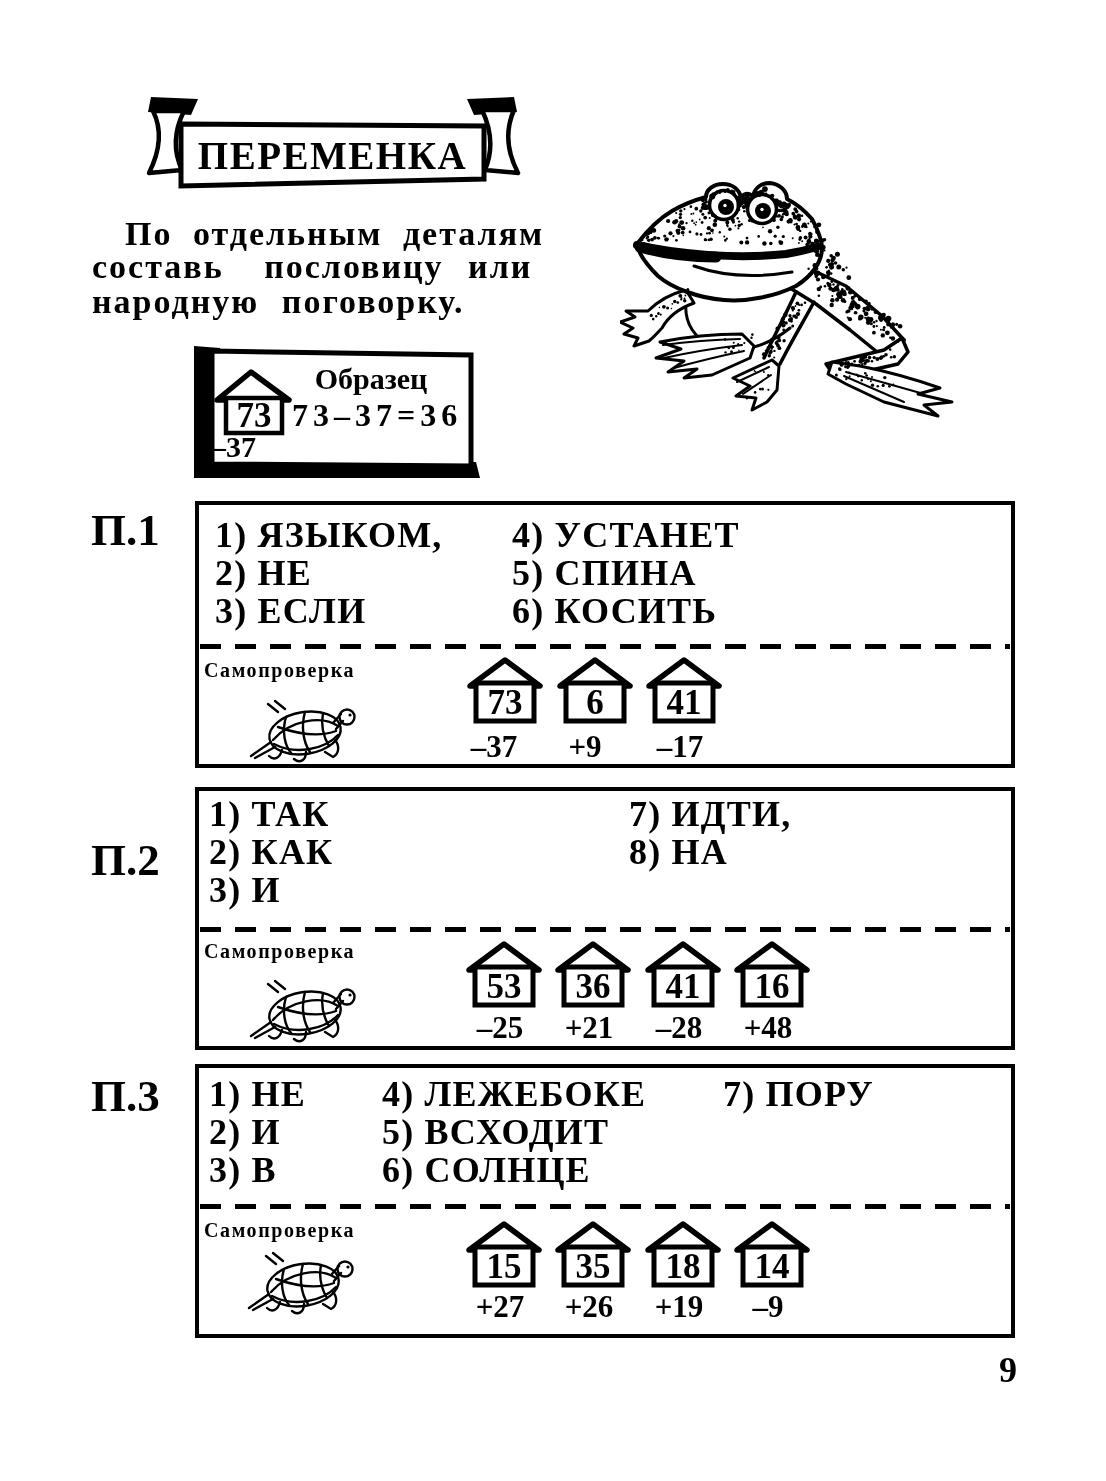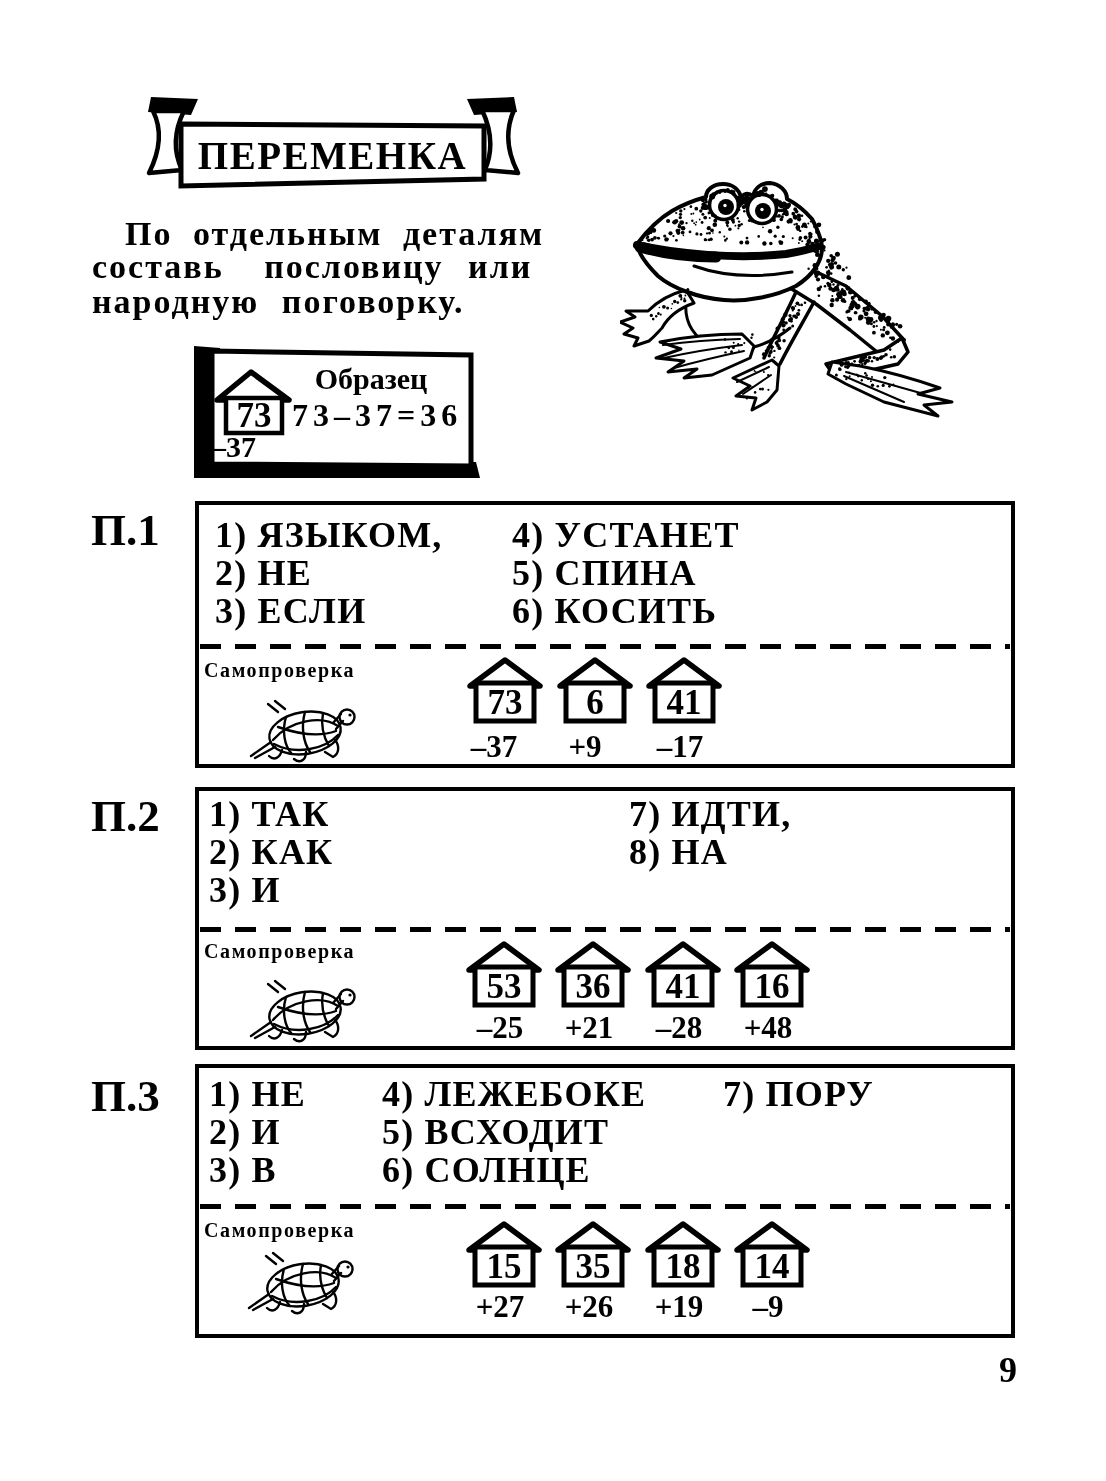--- a/index.html
+++ b/index.html
@@ -690,21 +690,21 @@
   <rect x="655" y="683" width="58" height="38" fill="#fff" stroke="#000" stroke-width="5"></rect>
   <text x="684" y="714" text-anchor="middle" font-size="35" font-weight="bold" font-family="Liberation Serif">41</text>
 
   <text x="494" y="757" text-anchor="middle" font-size="31" font-weight="bold" font-family="Liberation Serif">–37</text>
   <text x="585" y="757" text-anchor="middle" font-size="31" font-weight="bold" font-family="Liberation Serif">+9</text>
   <text x="680" y="757" text-anchor="middle" font-size="31" font-weight="bold" font-family="Liberation Serif">–17</text>
 </svg>
 
 <div class="box" style="left:195px;top:787px;width:812px;height:255px;"></div>
 
-<div class="plabel" style="left:91px;top:794px;">П.2</div>
+<div class="plabel" style="left:91px;top:838px;">П.2</div>
 
 <div class="abs wordcol" style="left:209px;top:795px;">1) ТАК<br>2) КАК<br>3) И</div>
 
 
 <div class="abs wordcol" style="left:629px;top:795px;">7) ИДТИ,<br>8) НА</div>
 
 <div class="dash" style="left:200px;top:927px;width:810px;"></div>
 
 <div class="samo" style="left:204px;top:941px;">Самопроверка</div>
 

